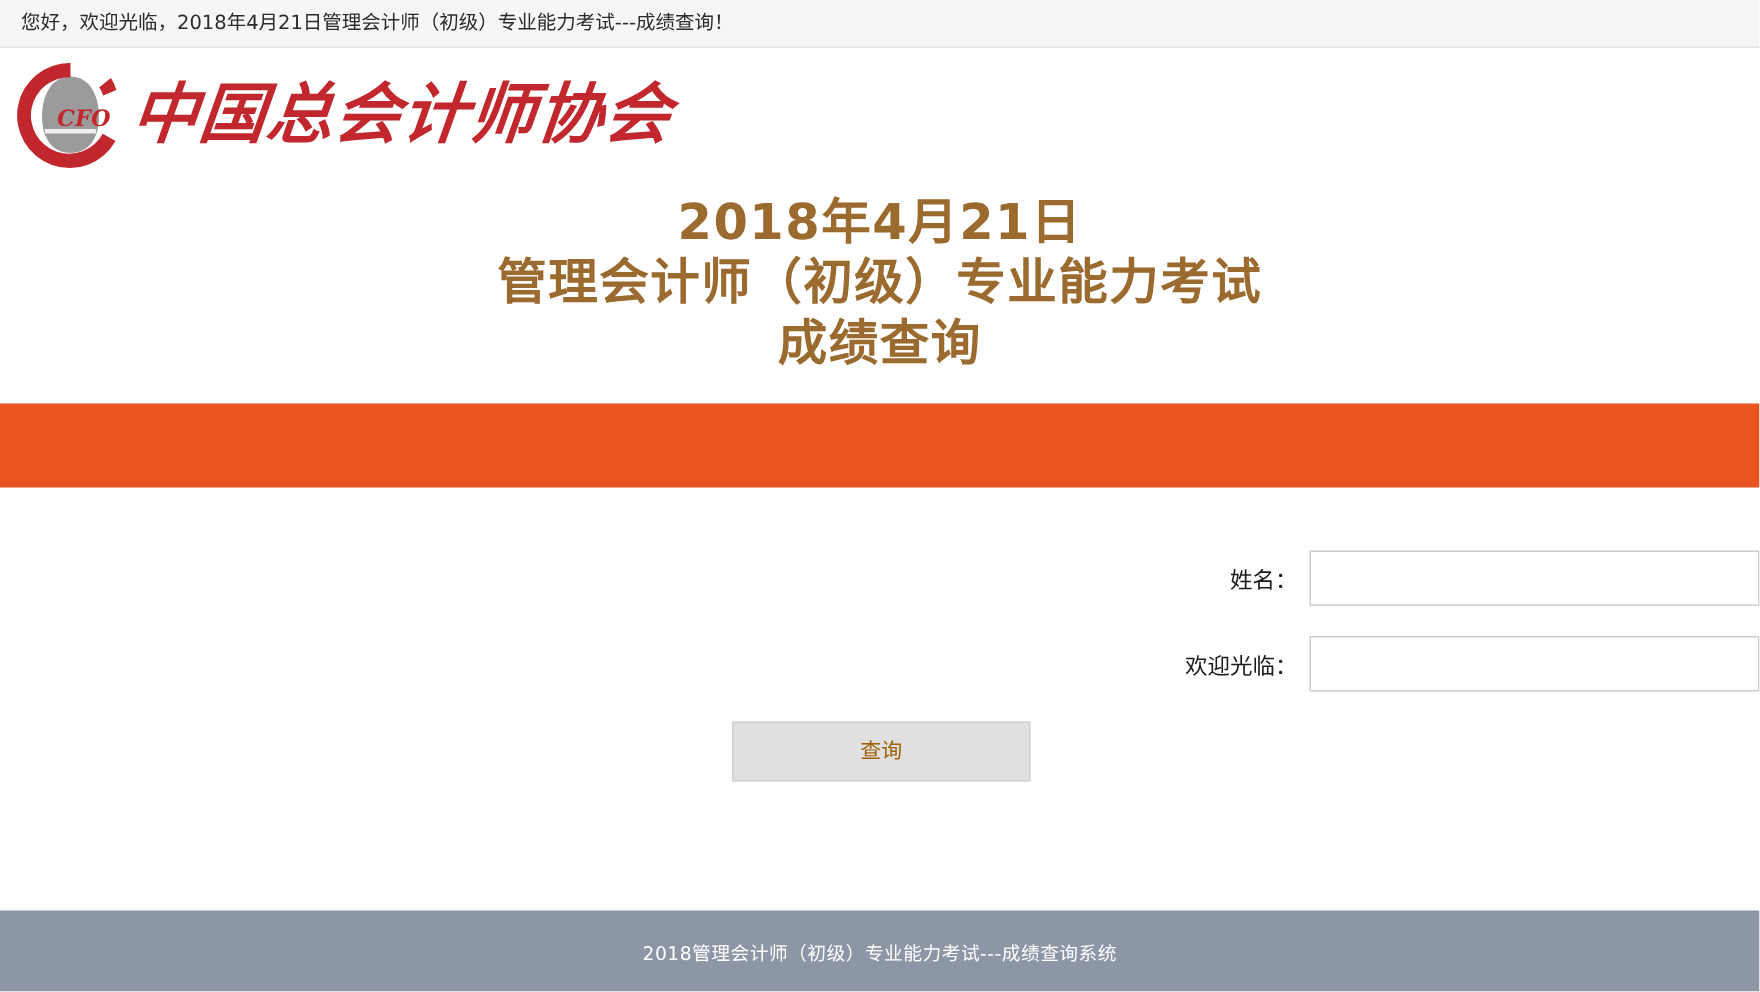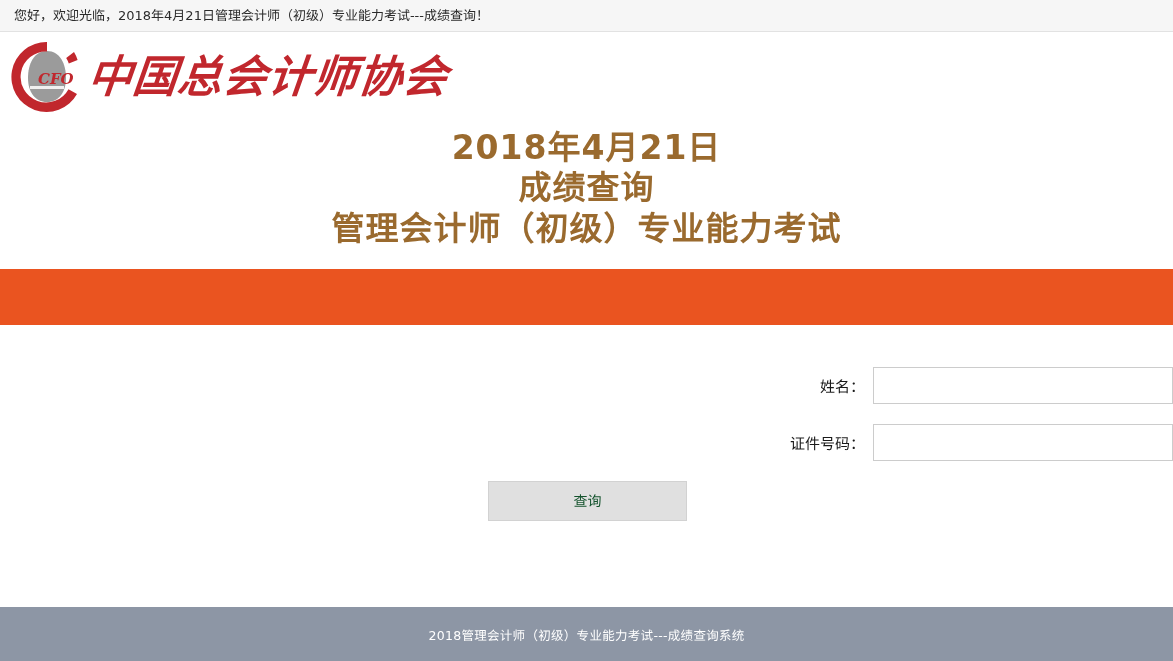--- a/index.html
+++ b/index.html
@@ -119,21 +119,21 @@
     gap: 16px;
     margin-top: 20px;
     padding-left: 2px;
   }
   .btn {
     width: 199px;
     height: 40px;
     background: #e0e0e0;
     border: 1px solid #d2d2d2;
     font-size: 14px;
-    color: #14532d;
+    color: #a16207;
     cursor: pointer;
     font-family: "DejaVu Sans", "Liberation Sans", sans-serif;
     line-height: 1;
   }
 
   
   .footer {
     position: absolute;
     left: 0;
     bottom: 0;
@@ -169,35 +169,35 @@
       <path d="M66 14 A35 35 0 0 1 69.6 22 L60.8 25.6 A25.5 25.5 0 0 0 58.2 20.1 Z" fill="#c1272d"></path>
 
       <text x="30" y="46" font-family="DejaVu Serif, Liberation Serif, serif" font-size="15" font-style="italic" font-weight="bold" fill="#c1272d">CFO</text>
     </svg>
   </div>
   <div class="logo-word">中国总会计师协会</div>
 </div>
 
 <div class="title-block">
   <div class="title-line title-line-1">2018年4月21日</div>
+  <div class="title-line title-line-2">管理会计师（初级）专业能力考试</div>
   <div class="title-line title-line-3">成绩查询</div>
-  <div class="title-line title-line-2">管理会计师（初级）专业能力考试</div>
 </div>
 
 <div class="orange-band"></div>
 
 <div class="form-area">
 
   <div class="form-row">
     <label class="form-label">姓名：</label>
     <input class="form-input" type="text" placeholder="" style="">
   </div>
 
   <div class="form-row">
-    <label class="form-label">证件号码：</label>
+    <label class="form-label">欢迎光临：</label>
     <input class="form-input" type="text" placeholder="" style="">
   </div>
 
   <div class="btn-row">
     <button class="btn">查询</button>
   </div>
 </div>
 
 <div class="footer">
   <span class="footer-text">2018管理会计师（初级）专业能力考试---成绩查询系统</span>

